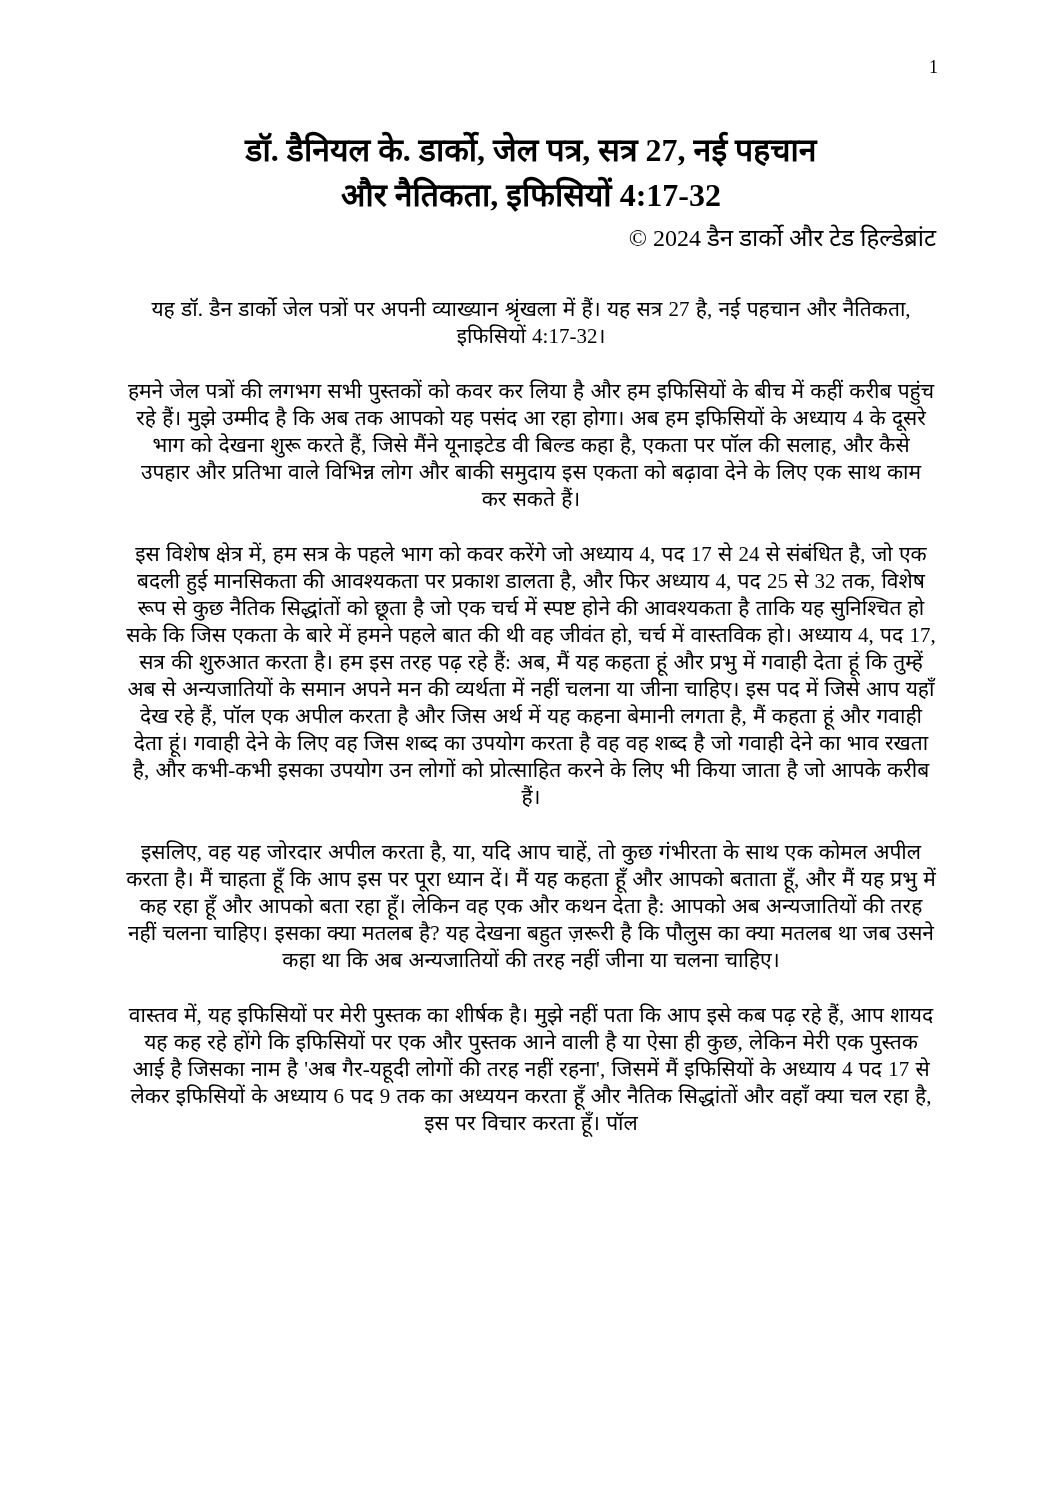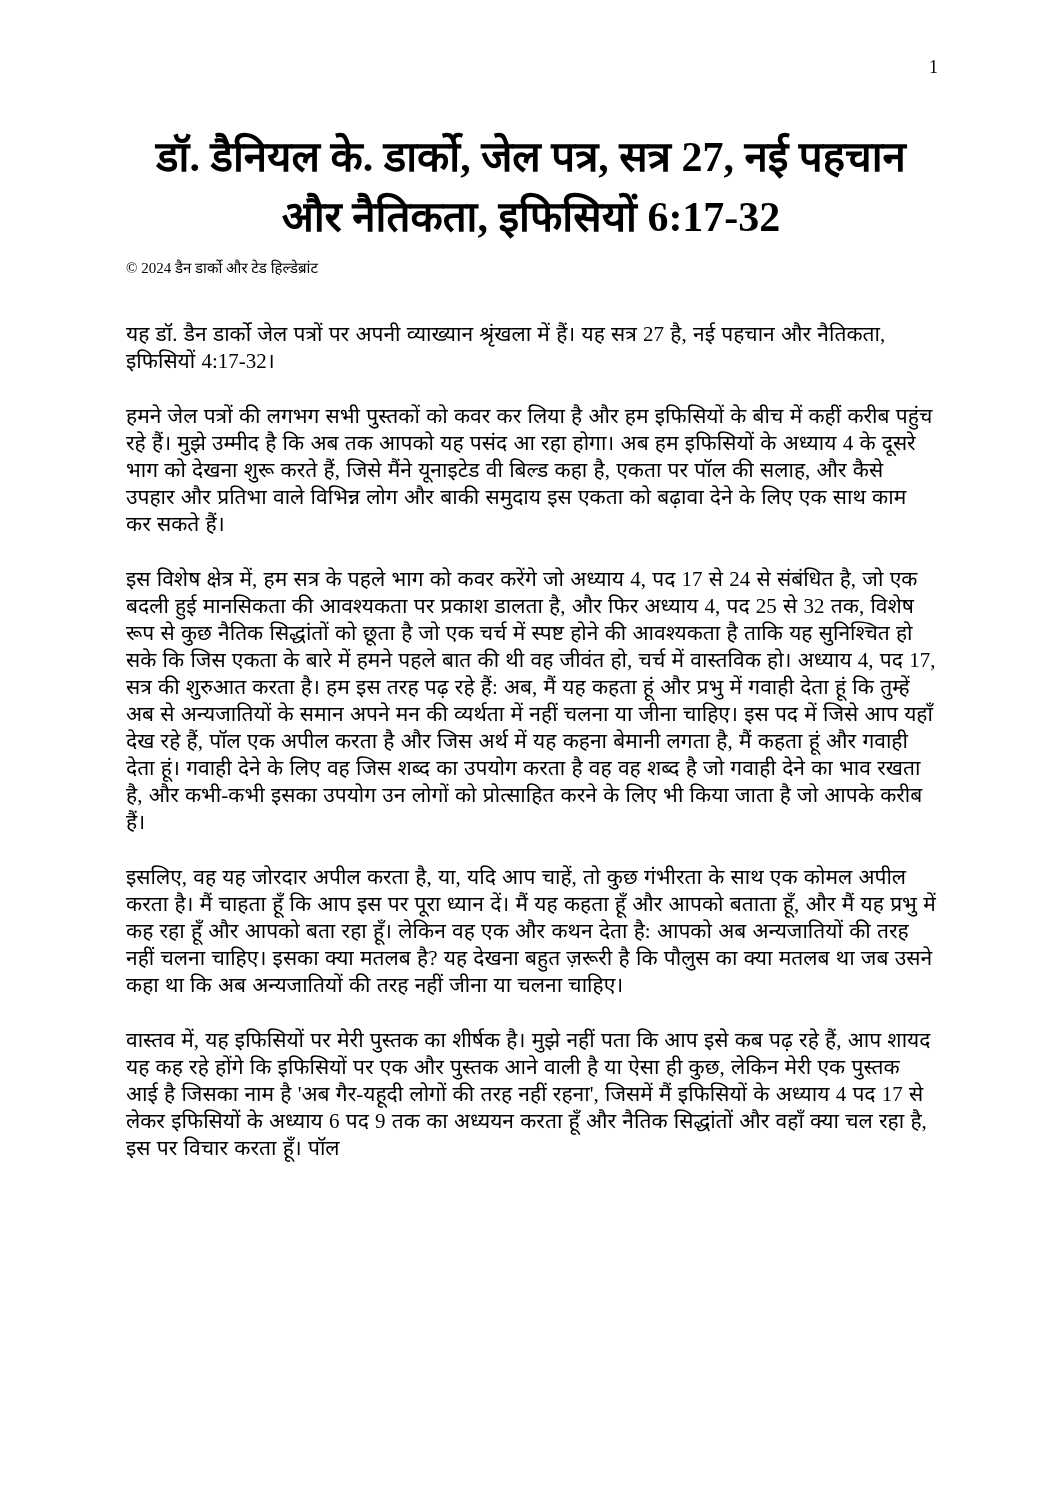--- a/index.html
+++ b/index.html
@@ -24,54 +24,54 @@
     right: 120px;
     font-size: 18px;
     line-height: 1;
   }
   .content {
     padding: 128px 122px 0 126px;
   }
   .title {
     margin: 0;
     text-align: center;
-    font-size: 42px;
+    font-size: 32px;
     font-weight: bold;
     line-height: 1.42;
   }
   .title-line {
     display: block;
   }
   .copyright {
-    margin-top: 12px;
-    text-align: left;
-    font-size: 15px;
+    margin-top: 4px;
+    text-align: right;
+    font-size: 24px;
     line-height: 1.3;
   }
   .para {
     margin: 28px 0 0 0;
     font-size: 21px;
     line-height: 27px;
-    text-align: left;
+    text-align: center;
     word-spacing: 1px;
   }
   .para.first {
     margin-top: 42px;
   }
 </style>
 </head>
 <body>
 
 <div class="page">
   <div class="page-number">1</div>
 
   <div class="content">
     <h1 class="title">
       <span class="title-line">डॉ. डैनियल के. डार्को, जेल पत्र, सत्र 27, नई पहचान</span>
-      <span class="title-line">और नैतिकता, इफिसियों 6:17-32</span>
+      <span class="title-line">और नैतिकता, इफिसियों 4:17-32</span>
     </h1>
 
     <div class="copyright">© 2024 डैन डार्को और टेड हिल्डेब्रांट</div>
 
     <p class="para first">यह डॉ. डैन डार्को जेल पत्रों पर अपनी व्याख्यान श्रृंखला में हैं। यह सत्र 27 है, नई पहचान और नैतिकता, इफिसियों 4:17-32।</p>
 
 
     <p class="para">हमने जेल पत्रों की लगभग सभी पुस्तकों को कवर कर लिया है और हम इफिसियों के बीच में कहीं करीब पहुंच रहे हैं। मुझे उम्मीद है कि अब तक आपको यह पसंद आ रहा होगा। अब हम इफिसियों के अध्याय 4 के दूसरे भाग को देखना शुरू करते हैं, जिसे मैंने यूनाइटेड वी बिल्ड कहा है, एकता पर पॉल की सलाह, और कैसे उपहार और प्रतिभा वाले विभिन्न लोग और बाकी समुदाय इस एकता को बढ़ावा देने के लिए एक साथ काम कर सकते हैं।</p>
 
     <p class="para">इस विशेष क्षेत्र में, हम सत्र के पहले भाग को कवर करेंगे जो अध्याय 4, पद 17 से 24 से संबंधित है, जो एक बदली हुई मानसिकता की आवश्यकता पर प्रकाश डालता है, और फिर अध्याय 4, पद 25 से 32 तक, विशेष रूप से कुछ नैतिक सिद्धांतों को छूता है जो एक चर्च में स्पष्ट होने की आवश्यकता है ताकि यह सुनिश्चित हो सके कि जिस एकता के बारे में हमने पहले बात की थी वह जीवंत हो, चर्च में वास्तविक हो। अध्याय 4, पद 17, सत्र की शुरुआत करता है। हम इस तरह पढ़ रहे हैं: अब, मैं यह कहता हूं और प्रभु में गवाही देता हूं कि तुम्हें अब से अन्यजातियों के समान अपने मन की व्यर्थता में नहीं चलना या जीना चाहिए। इस पद में जिसे आप यहाँ देख रहे हैं, पॉल एक अपील करता है और जिस अर्थ में यह कहना बेमानी लगता है, मैं कहता हूं और गवाही देता हूं। गवाही देने के लिए वह जिस शब्द का उपयोग करता है वह वह शब्द है जो गवाही देने का भाव रखता है, और कभी-कभी इसका उपयोग उन लोगों को प्रोत्साहित करने के लिए भी किया जाता है जो आपके करीब हैं।</p>

